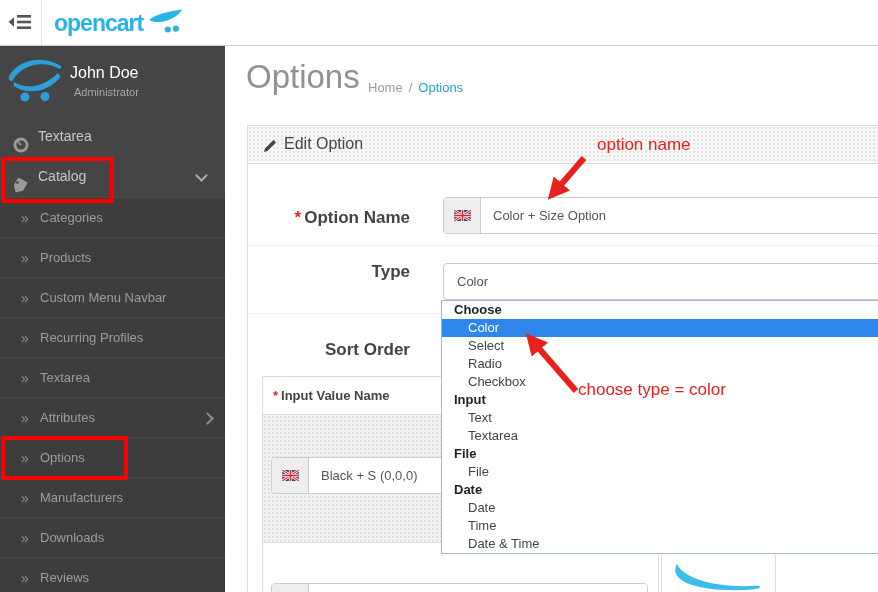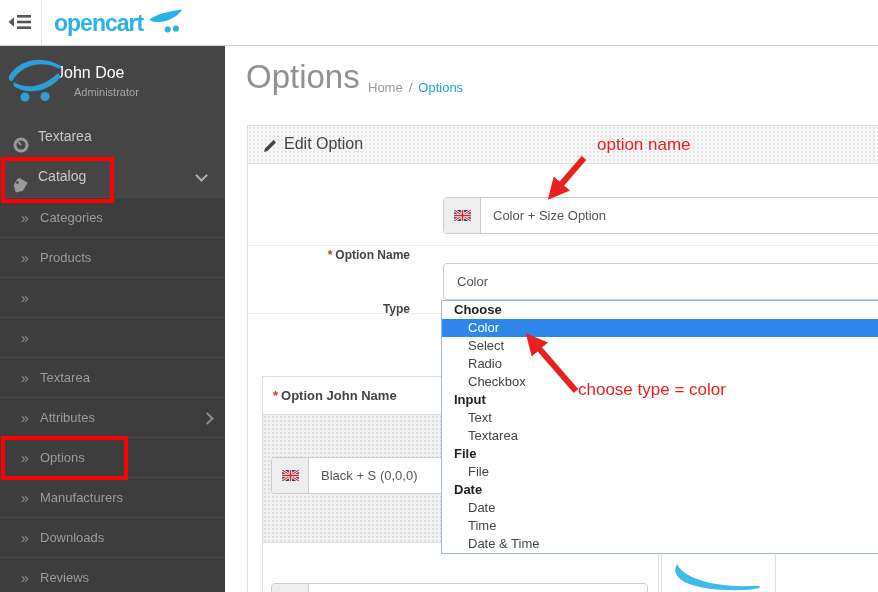--- a/index.html
+++ b/index.html
@@ -10,21 +10,21 @@
   
   .topbar{left:0;top:0;width:878px;height:45px;background:#fff;border-bottom:1px solid #cfcfcf;}
   .toggle{left:8px;top:14px;width:24px;height:16px;cursor:pointer;}
   .toggle-sep{left:41px;top:0;width:0;height:45px;border-left:1px solid #e6e6e6;}
   .brand{left:54px;top:8px;height:30px;display:flex;align-items:center;}
   .brand-text{font-size:23px;font-weight:bold;letter-spacing:-1px;color:#29b2e8;}
   .brand svg{margin-left:5px;}
 
   
   .sidebar{left:0;top:46px;width:225px;height:546px;background:#454545;}
-  .profile-name{left:56px;top:64px;font-size:16px;color:#ffffff;}
+  .profile-name{left:70px;top:64px;font-size:16px;color:#ffffff;}
   .profile-role{left:74px;top:86px;font-size:11px;color:#a8a8a8;}
   .navitem{left:0;width:225px;height:40px;color:#c9c9c9;font-size:14px;line-height:40px;cursor:pointer;}
   .navitem .lbl{position:absolute;left:38px;}
   .navitem .ico{position:absolute;left:13px;top:12px;}
   .subnav{left:0;top:197px;width:225px;height:400px;background:#3d3d3d;}
   .subitem{position:absolute;left:0;width:225px;height:40px;border-top:1px solid #4a4a4a;
            color:#9d9d9d;font-size:13px;line-height:40px;cursor:pointer;}
   .subitem .angle{position:absolute;left:21px;top:0;font-size:14px;color:#8f8f8f;}
   .subitem .lbl{position:absolute;left:40px;}
   .chev{display:inline-block;width:7px;height:7px;border-right:2px solid #aeaeae;border-bottom:2px solid #aeaeae;}
@@ -40,21 +40,21 @@
   
   .panel{left:247px;top:125px;width:645px;height:467px;border:1px solid #ddd;background:#fff;}
   .dotted{background-color:#f7f7f7;
           background-image:radial-gradient(#e4e4e4 1px, rgba(0,0,0,0) 1px);
           background-size:4px 4px;}
   .panel-head{left:248px;top:126px;width:643px;height:37px;border-bottom:1px solid #ddd;}
   .panel-title{left:284px;top:135px;font-size:16px;color:#444;}
   .pencil{left:263px;top:139px;}
   .hline{border-top:1px solid #f0f0f0;height:0;}
 
-  .flabel{left:247px;width:163px;text-align:right;font-size:12px;font-weight:bold;color:#444;margin-top:40px;}
+  .flabel{left:247px;width:163px;text-align:right;font-size:17px;font-weight:bold;color:#444;}
   .req{color:#e02b27;margin-right:3px;font-weight:bold;}
 
   .igroup{display:flex;height:37px;border:1px solid #ccc;border-radius:4px;background:#fff;box-sizing:border-box;}
   .iaddon{width:36px;border-right:1px solid #ccc;background:#eee;display:flex;align-items:center;justify-content:center;border-radius:3px 0 0 3px;}
   .igroup input{flex:1;border:none;outline:none;font-family:"Liberation Sans",sans-serif;
                 font-size:13px;color:#555;padding:0 12px;background:#fff;border-radius:0 3px 3px 0;}
   .selbox{border:1px solid #ccc;border-radius:4px;background:#fff;font-size:13px;color:#555;
           line-height:35px;padding-left:13px;box-sizing:border-box;cursor:pointer;}
 
   
@@ -145,23 +145,25 @@
     <div class="subitem" style="top:0;">
         <span class="angle">»</span>
         <span class="lbl">Categories</span>
       </div>
     <div class="subitem" style="top:40px;">
         <span class="angle">»</span>
         <span class="lbl">Products</span>
       </div>
     <div class="subitem" style="top:80px;">
         <span class="angle">»</span>
+        <span class="lbl">Custom Menu Navbar</span>
       </div>
     <div class="subitem" style="top:120px;">
         <span class="angle">»</span>
+        <span class="lbl">Recurring Profiles</span>
       </div>
     <div class="subitem" style="top:160px;">
         <span class="angle">»</span>
         <span class="lbl">Textarea</span>
       </div>
     <div class="subitem" style="top:200px;">
         <span class="angle">»</span>
         <span class="lbl">Attributes</span>
         <span class="chev chev-right abs" style="left:203px;top:16px;"></span>
       </div>
@@ -225,21 +227,21 @@
     <input value="Color + Size Option" style="">
   </div>
 
   <div class="abs flabel" style="top:262px;">Type</div>
   <div class="abs selbox" style="left:443px;top:263px;width:447px;height:37px;">Color</div>
 
   <div class="abs flabel" style="top:340px;">Sort Order</div>
 
   <div class="abs vtable"></div>
   <div class="abs vhead">
-    <span class="req">*</span><span>Option John Name</span>
+    <span class="req">*</span><span>Input Value Name</span>
   </div>
   <div class="abs vcell-gray"></div>
 
   <div class="abs igroup" style="left:271px;top:457px;width:377px;">
     <div class="iaddon">
       <span>
         <svg width="17" height="11" viewBox="0 0 30 20">
           <rect width="30" height="20" fill="#29337a"></rect>
           <path d="M0,0 L30,20 M30,0 L0,20" stroke="#fff" stroke-width="5"></path>
           <path d="M0,0 L30,20 M30,0 L0,20" stroke="#d32d27" stroke-width="2"></path>

